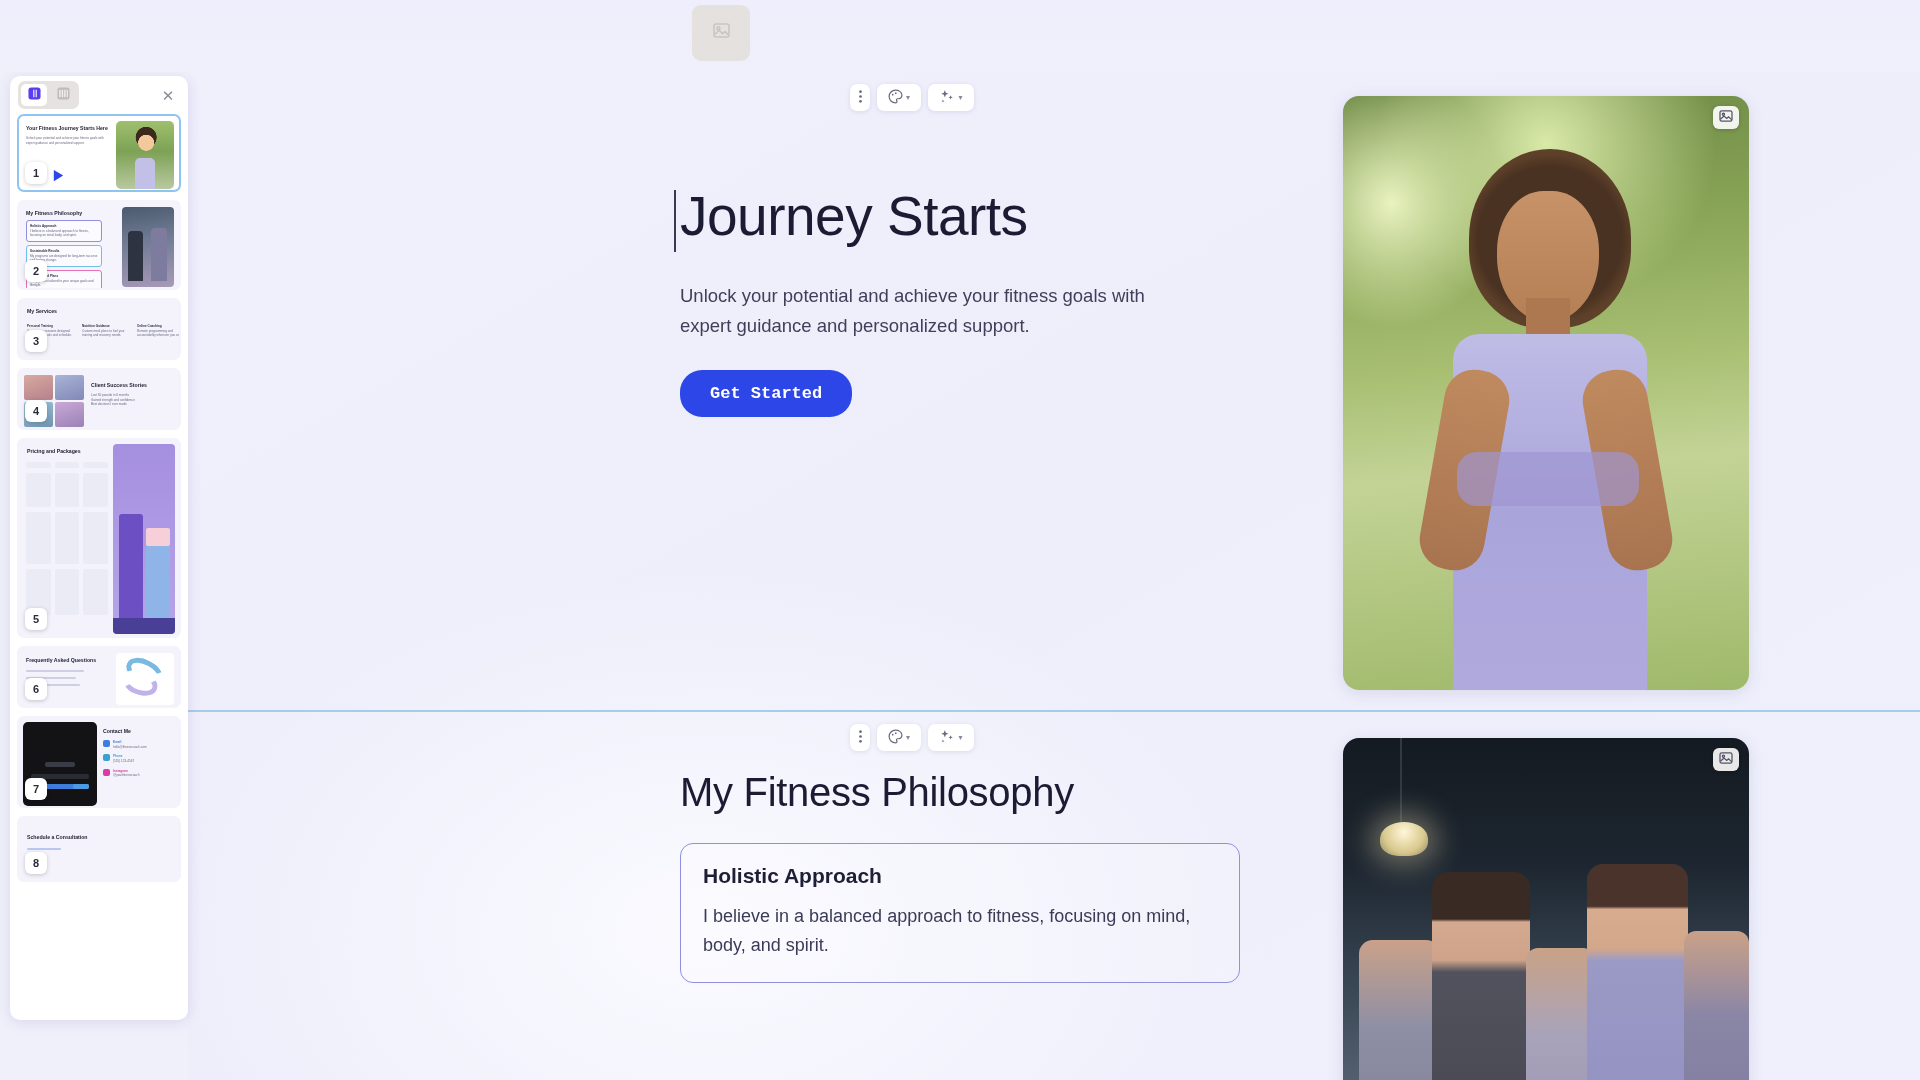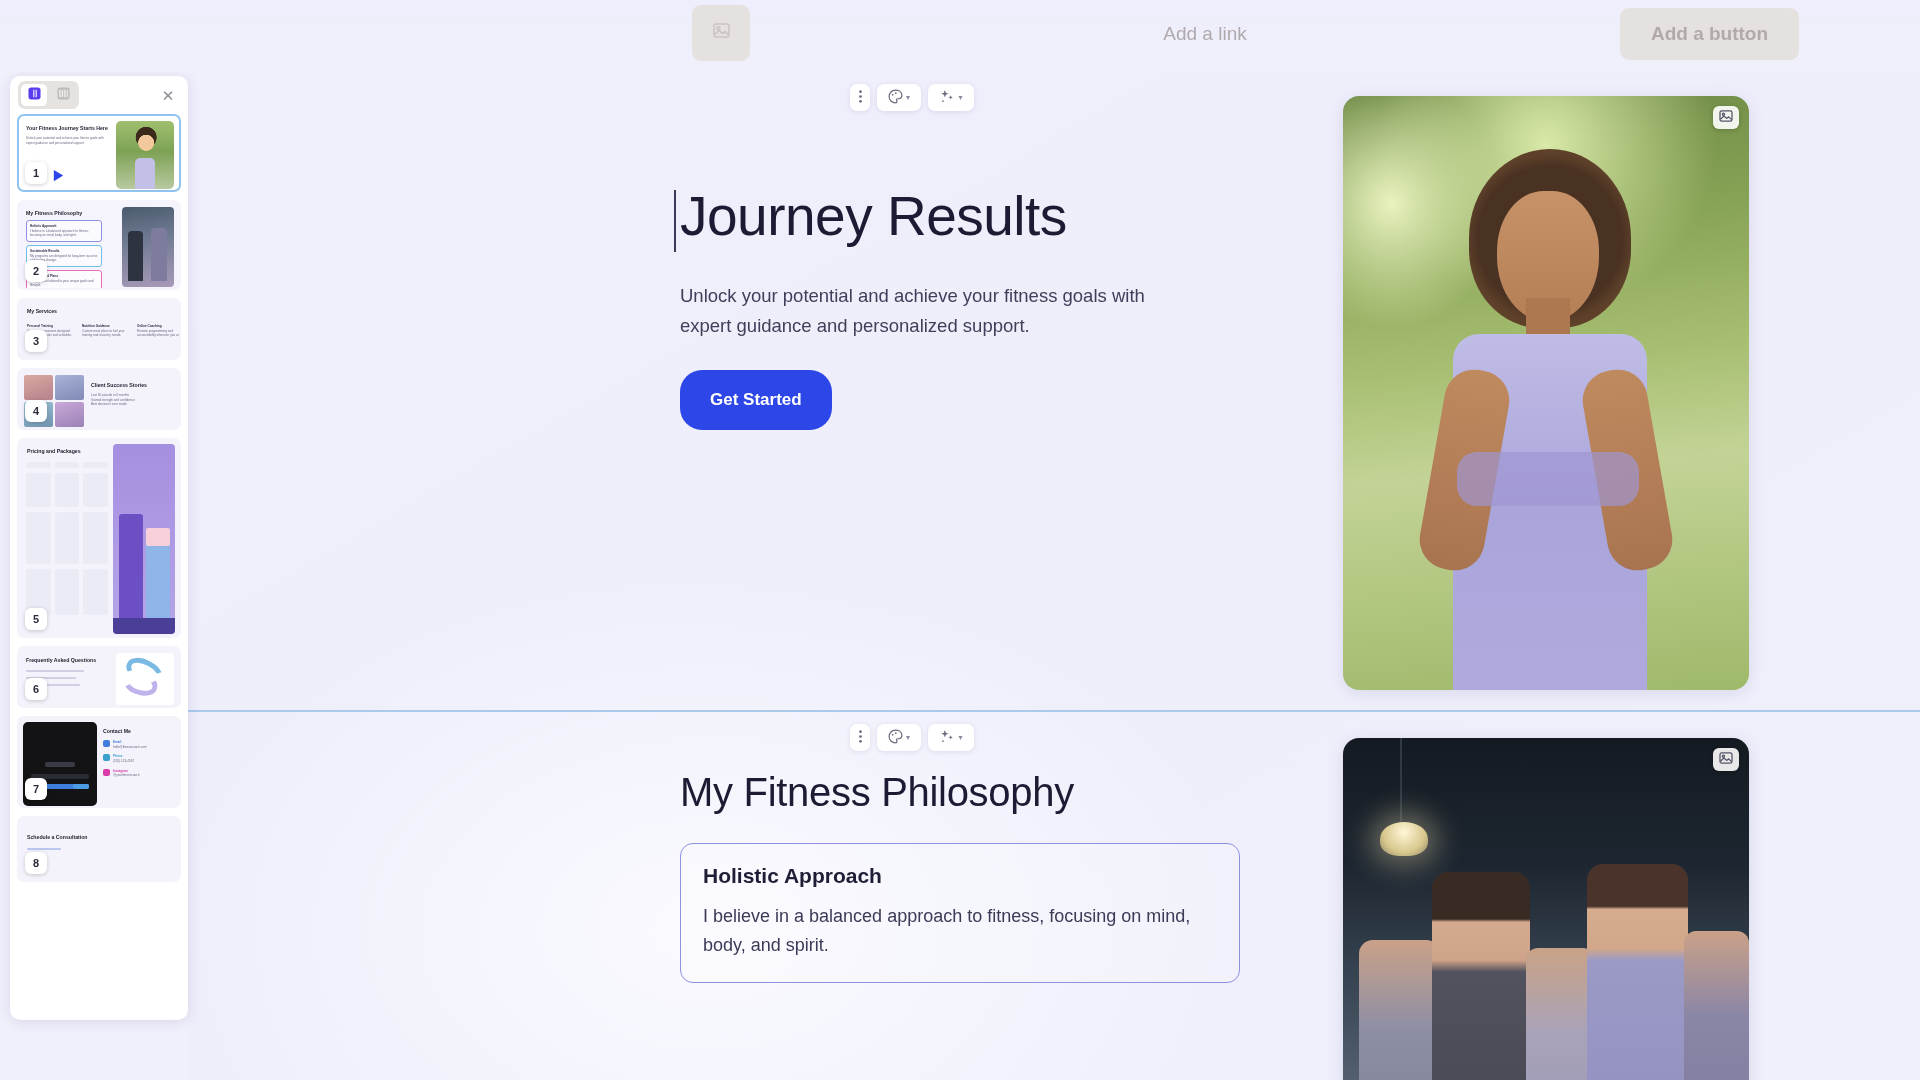--- a/index.html
+++ b/index.html
@@ -289,23 +289,23 @@
     margin-top: 30px;
     font-size: 18.5px; line-height: 1.58; color: #3f3f5a;
     max-width: 520px;
   }
   #get-started-btn {
     margin-top: 30px;
     background: #2d46e8;
     color: #ffffff;
     border: none;
     border-radius: 22px;
-    padding: 20px 30px;
+    padding: 14px 30px;
     font-size: 17px; font-weight: bold;
-    font-family: Liberation Sans, sans-serif;
+    font-family: Liberation Mono, monospace;
     cursor: pointer;
     text-align: right;
   }
 
   
   .img-card {
     position: absolute;
     border-radius: 16px;
     overflow: hidden;
     box-shadow: 0 3px 16px rgba(60,50,110,.12);
@@ -432,22 +432,20 @@
 <div id="top-bar">
   <button class="topbar-btn" id="topbar-image-btn">
     <span>
       <svg width="17" height="15" viewBox="0 0 17 15" fill="none" stroke="currentColor" stroke-width="1.6">
         <rect x="1" y="1" width="15" height="13" rx="2"></rect>
         <circle cx="5.4" cy="5.3" r="1.5"></circle>
         <path d="M1.6 11.5 L6 7.4 L9.6 10.6 L12 8.6 L15.4 11.8"></path>
       </svg>
     </span>
   </button>
-  <button class="topbar-btn" id="topbar-link-btn">Add a link</button>
-  <button class="topbar-btn" id="topbar-button-btn">Add a button</button>
 </div>
 
 <div id="slide-panel">
 
   <div id="panel-header">
     <div id="view-toggle-group">
       <button class="view-toggle active">
         <span>
           <svg width="13" height="13" viewBox="0 0 14 14">
             <rect x="0.5" y="0.5" width="13" height="13" rx="3" fill="#5b3df0"></rect>
@@ -666,21 +664,21 @@
             <path d="M4.2 11.2l.45 1.2 1.2.45-1.2.45-.45 1.2-.45-1.2-1.2-.45 1.2-.45Z"></path>
           </svg>
         </span>
         <span class="caret">▾</span>
       </button>
     </div>
 
     <div class="slide-text" id="hero-text">
       <div id="hero-title">
         <span id="text-caret"></span>
-        <div>Journey Results</div>
+        <div>Journey Starts</div>
       </div>
       <div id="hero-sub">Unlock your potential and achieve your fitness goals with expert guidance and personalized support.</div>
       <button id="get-started-btn">Get Started</button>
     </div>
 
     <div class="img-card" id="hero-image-card">
       <div id="hero-photo">
         <div class="hair"></div>
           <div class="face"></div>
           <div class="neck"></div>

